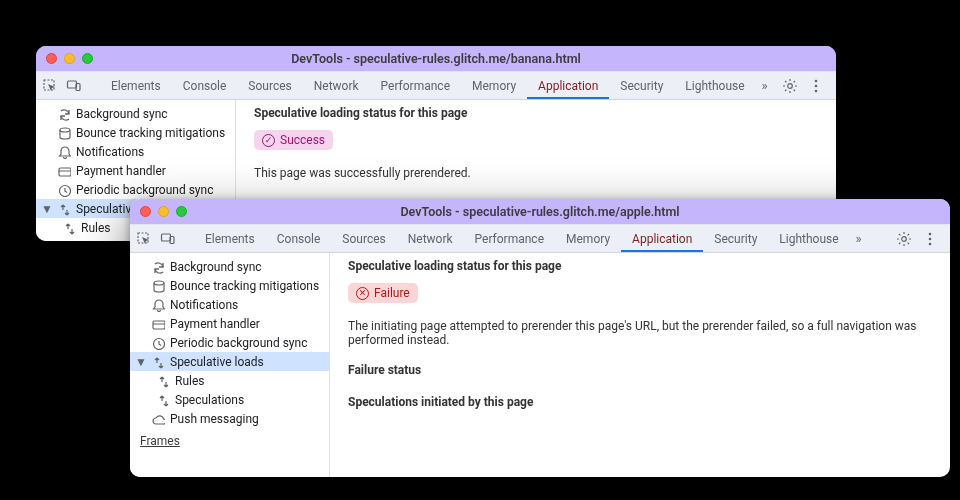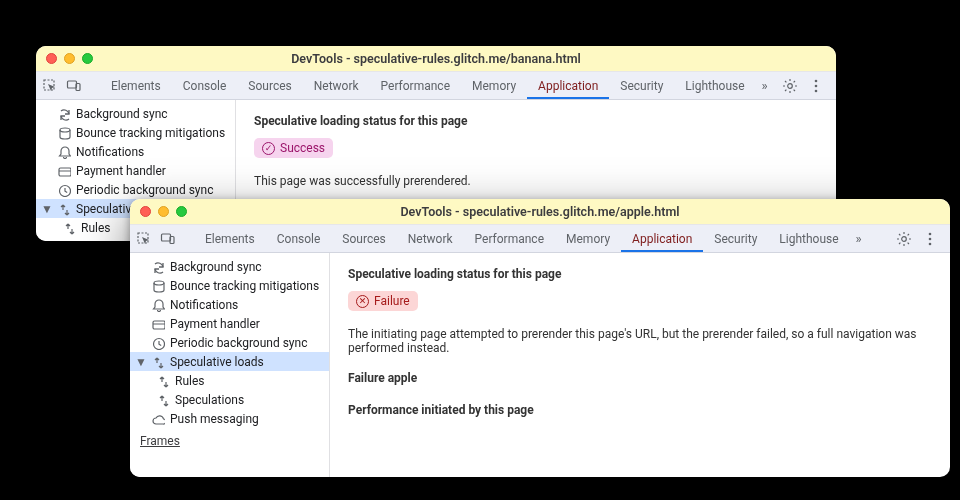--- a/index.html
+++ b/index.html
@@ -17,21 +17,21 @@
     background: #fff;
     border-radius: 10px;
     box-shadow: 0 18px 50px rgba(0,0,0,0.55), 0 2px 8px rgba(0,0,0,0.35);
     overflow: hidden;
   }
   .w1 { left: 36px; top: 46px;  width: 800px; height: 195px; }
   .w2 { left: 130px; top: 199px; width: 820px; height: 278px; }
 
   .titlebar {
     height: 26px;
-    background: #fef9c3;
+    background: #c4b5fd;
     display: flex;
     align-items: center;
     position: relative;
     border-bottom: 1px solid #e6e6e9;
   }
   .traffic { display: flex; gap: 7px; padding-left: 10px; }
   .dot { width: 11px; height: 11px; border-radius: 50%; }
   .dot.red { background: #ff5f56; border: 0.5px solid #e0443e; }
   .dot.yel { background: #ffbd2e; border: 0.5px solid #dea123; }
   .dot.grn { background: #27c93f; border: 0.5px solid #1aab29; }
@@ -73,21 +73,21 @@
     cursor:pointer;
   }
   .srow .disc { width:10px; display:inline-flex; justify-content:center; color:#5f6368;}
   .srow .ic { width:14px; display:inline-flex; justify-content:center; color:#5f6368;}
   .srow.sel { background: #cfe2ff; }
   .indent1 { padding-left: 6px; }
   .indent2 { padding-left: 26px; }
   .sec-head { font-size:12px; color:#3c3c3f; padding: 6px 0 2px 10px; text-decoration: underline;}
 
   .content {
-    flex:1; padding: 14px 18px; overflow:hidden; font-size:12px; color:#333;
+    flex:1; padding: 6px 18px; overflow:hidden; font-size:12px; color:#333;
   }
   .h { font-weight:700; font-size:12px; margin-bottom:10px; }
   .badge {
     display:inline-flex; align-items:center; gap:5px;
     padding: 3px 8px; border-radius: 5px; font-size:12px;
     margin-bottom: 14px;
   }
   .badge.success { background:#f6d4ee; color:#9c166b; }
   .badge.failure { background:#fcd6d6; color:#a61b1b; }
   .badge .bic { width:13px; height:13px; display:inline-flex; align-items:center; justify-content:center; border:1.3px solid currentColor; border-radius:50%; font-size:9px; line-height:1;}
@@ -415,17 +415,17 @@
         </div>
       <div class="sec-head">Frames</div>
     </div>
     <div class="content">
       <div class="h">Speculative loading status for this page</div>
       <div class="badge failure">
         <span class="bic">✕</span>
         <span>Failure</span>
       </div>
       <div class="para">The initiating page attempted to prerender this page's URL, but the prerender failed, so a full navigation was performed instead.</div>
-      <div class="subh">Failure apple</div>
-      <div class="subh" style="margin-top:18px">Performance initiated by this page</div>
+      <div class="subh">Failure status</div>
+      <div class="subh" style="margin-top:18px">Speculations initiated by this page</div>
     </div>
   </div>
 </div>
 
 </body></html>

